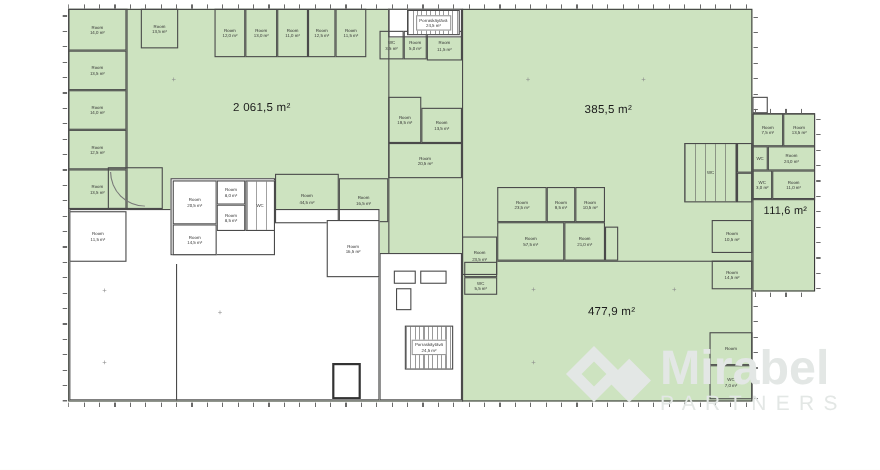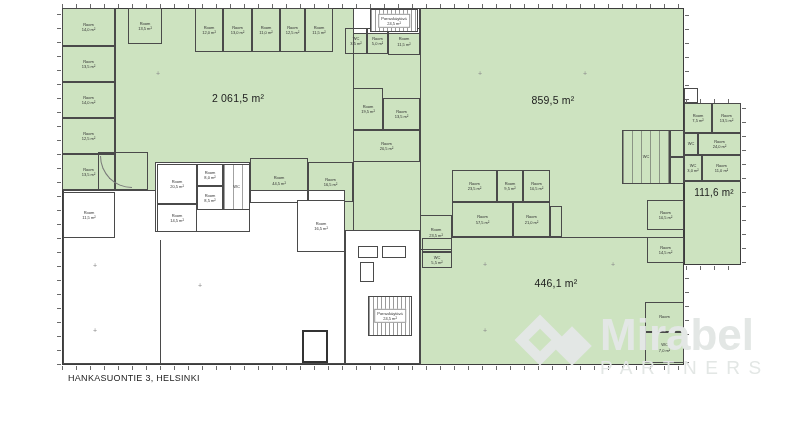--- a/index.html
+++ b/index.html
@@ -259,27 +259,26 @@
       <div class="colmark" style="left: 480px; top: 73px;">+</div>
       <div class="colmark" style="left: 585px; top: 73px;">+</div>
       <div class="colmark" style="left: 485px; top: 264px;">+</div>
       <div class="colmark" style="left: 613px; top: 264px;">+</div>
       <div class="colmark" style="left: 485px; top: 330px;">+</div>
       <div class="colmark" style="left: 95px; top: 265px;">+</div>
       <div class="colmark" style="left: 95px; top: 330px;">+</div>
       <div class="colmark" style="left: 200px; top: 285px;">+</div>
       <div class="arc" style="left: 100px; top: 156px; width: 32px; height: 32px;"></div>
       <div class="area-label lg" style="left: 238px; top: 98px;">2 061,5 m²</div>
-      <div class="area-label lg" style="left: 553px; top: 100px;">859,5 m²</div>
-      <div class="area-label lg" style="left: 556px; top: 283px;">446,1 m²</div>
+      <div class="area-label lg" style="left: 553px; top: 100px;">385,5 m²</div>
+      <div class="area-label lg" style="left: 556px; top: 283px;">477,9 m²</div>
       <div class="area-label md" style="left: 714px; top: 192px;">111,6 m²</div>
     </div>
 
   <div class="address">
-    <div>HANKASUONTIE 3, HELSINKI</div>
   </div>
 
   <div class="wm">
     <div class="wm-logo">
       <div class="d1"></div>
       <div class="d2"></div>
     </div>
     <div class="wm-text">
       <div class="wm-brand">Mirabel</div>
       <div class="wm-sub">PARTNERS</div>

